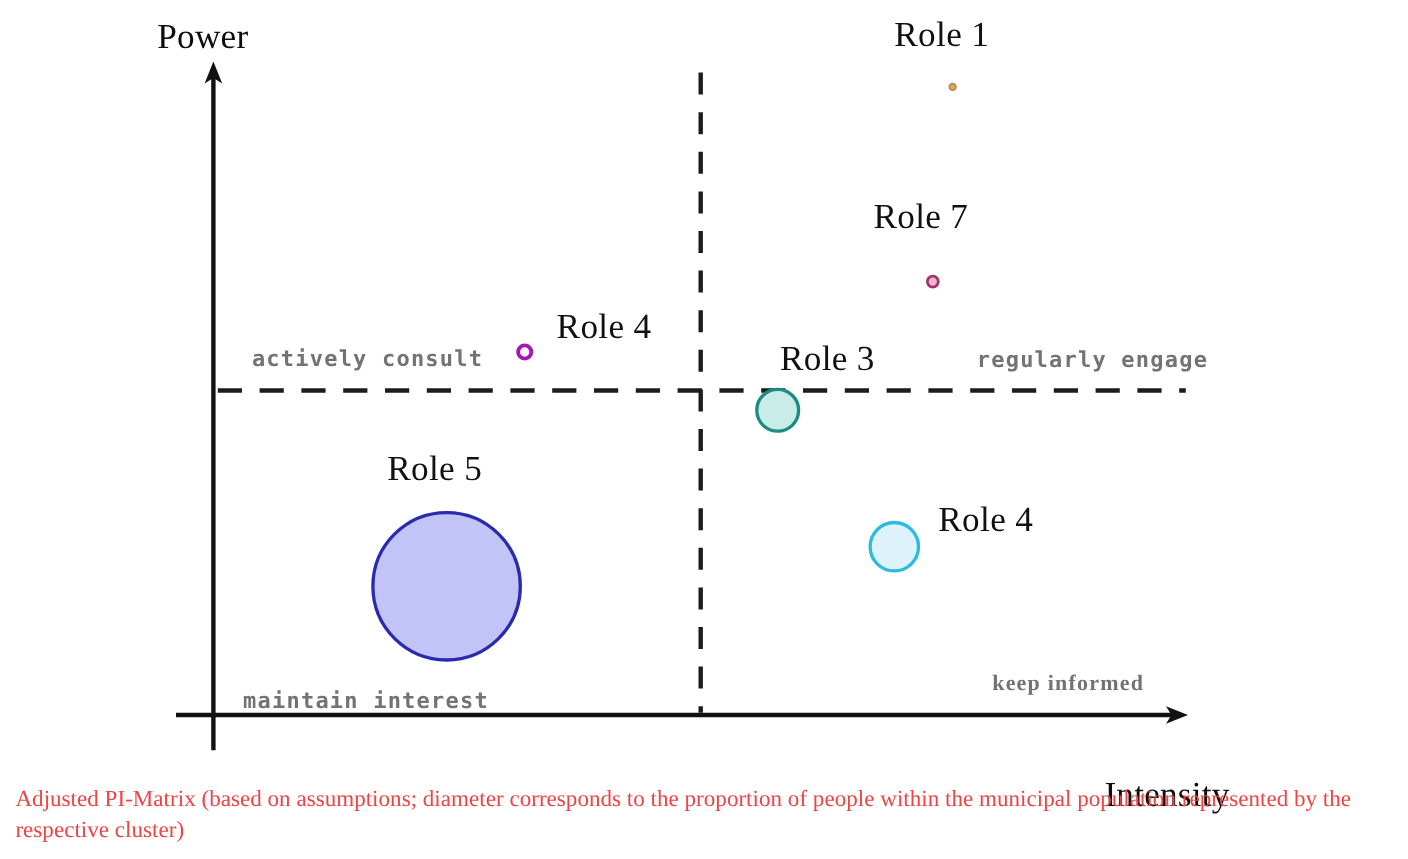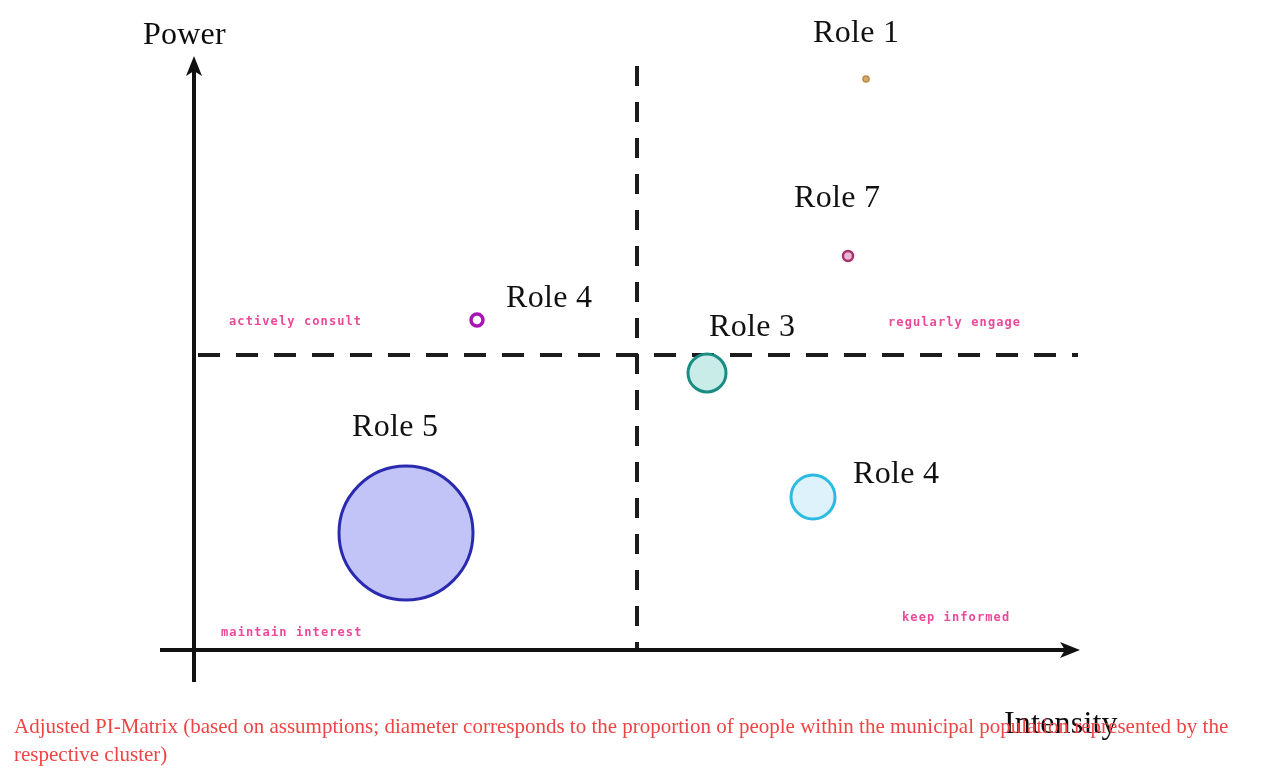--- a/index.html
+++ b/index.html
@@ -48,23 +48,23 @@
     font-family: "Liberation Serif", "DejaVu Serif", serif;
     font-size: 32px;
     color: #111111;
     white-space: nowrap;
     letter-spacing: 0.3px;
   }
 
   .quadrant-label {
     position: absolute;
     font-family: "DejaVu Sans Mono", "Liberation Mono", monospace;
-    font-size: 12px;
+    font-size: 20px;
     font-weight: 700;
-    color: #ec4899;
+    color: #737373;
     white-space: nowrap;
     letter-spacing: 1.1px;
   }
 
   #caption {
     position: absolute;
     left: 14px;
     top: 712px;
     width: 1256px;
     font-family: "Liberation Serif", "DejaVu Serif", serif;
@@ -107,17 +107,17 @@
   <div class="role-label" style="left:813px; top:13px;">Role 1</div>
   <div class="role-label" style="left:794px; top:178px;">Role 7</div>
   <div class="role-label" style="left:709px; top:307px;">Role 3</div>
   <div class="role-label" style="left:853px; top:454px;">Role 4</div>
   <div class="role-label" style="left:352px; top:407px;">Role 5</div>
   <div class="role-label" style="left:506px; top:278px;">Role 4</div>
 
   <div class="quadrant-label" style="left:229px; top:314px;">actively consult</div>
   <div class="quadrant-label" style="left:888px; top:315px;text-align:center;">regularly engage</div>
   <div class="quadrant-label" style="left:221px; top:625px;">maintain interest</div>
-  <div class="quadrant-label" style="left:902px; top:610px;">keep informed</div>
+  <div class="quadrant-label" style="left:902px; top:610px;font-family:Liberation Serif, serif;">keep informed</div>
 
 </div>
 
 <div id="caption">Adjusted PI-Matrix (based on assumptions; diameter corresponds to the proportion of people within the municipal population represented by the respective cluster)</div>
 
 </body></html>

